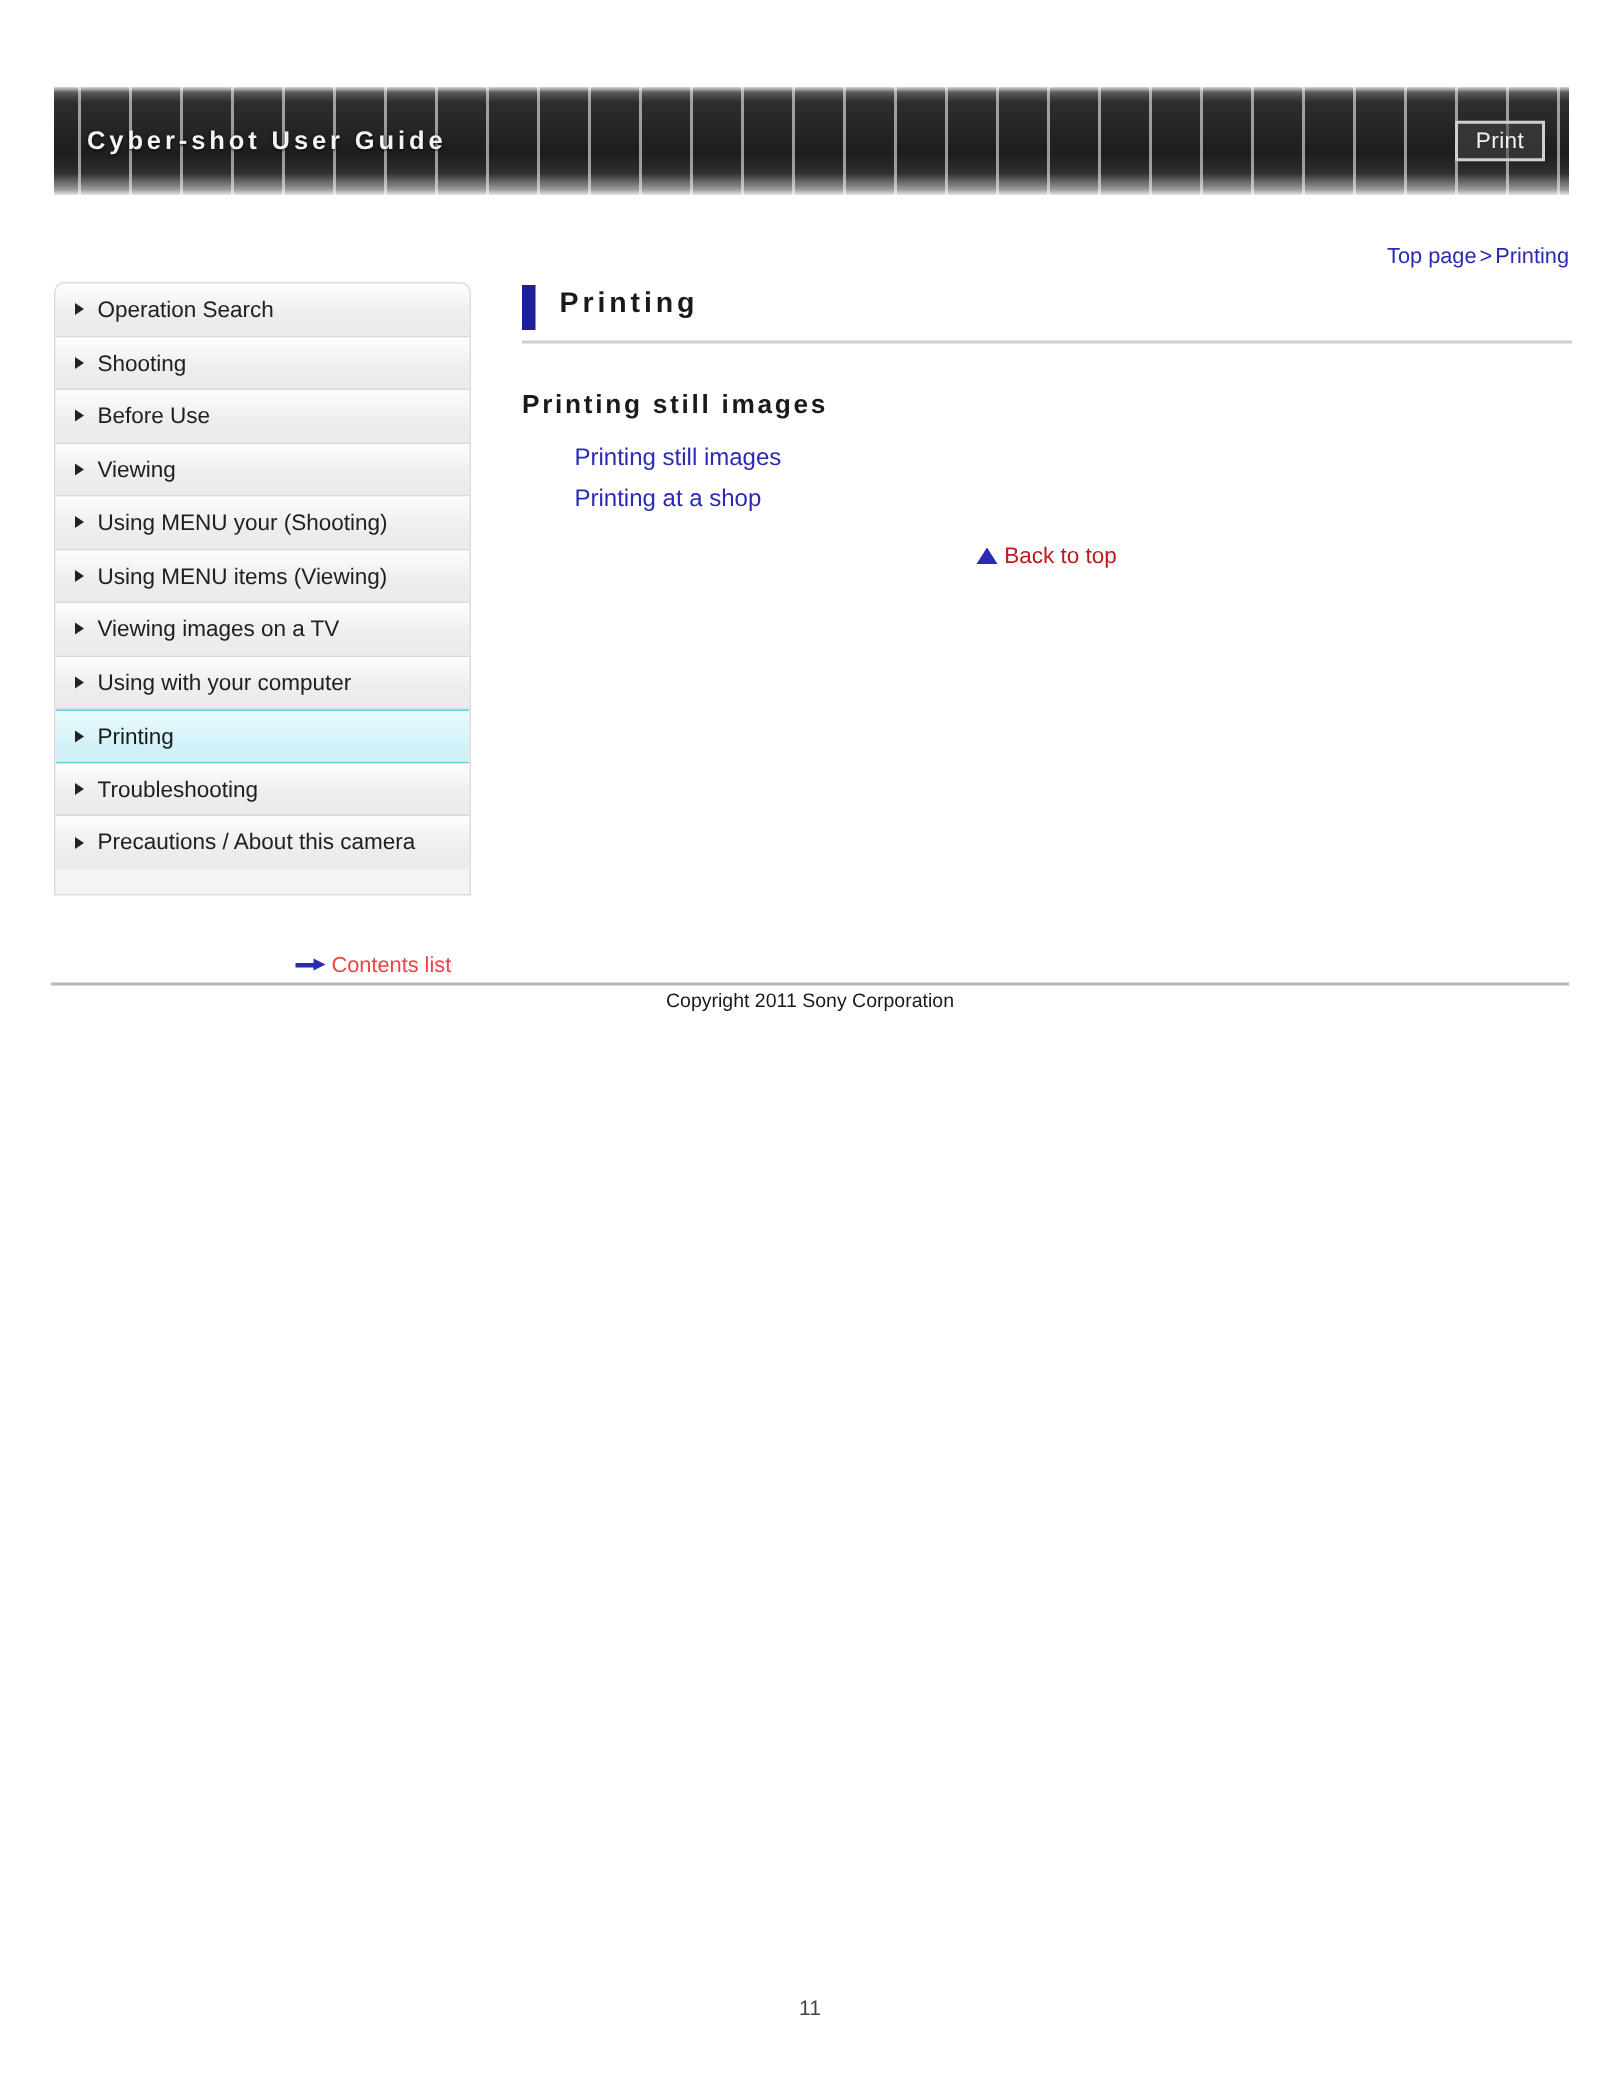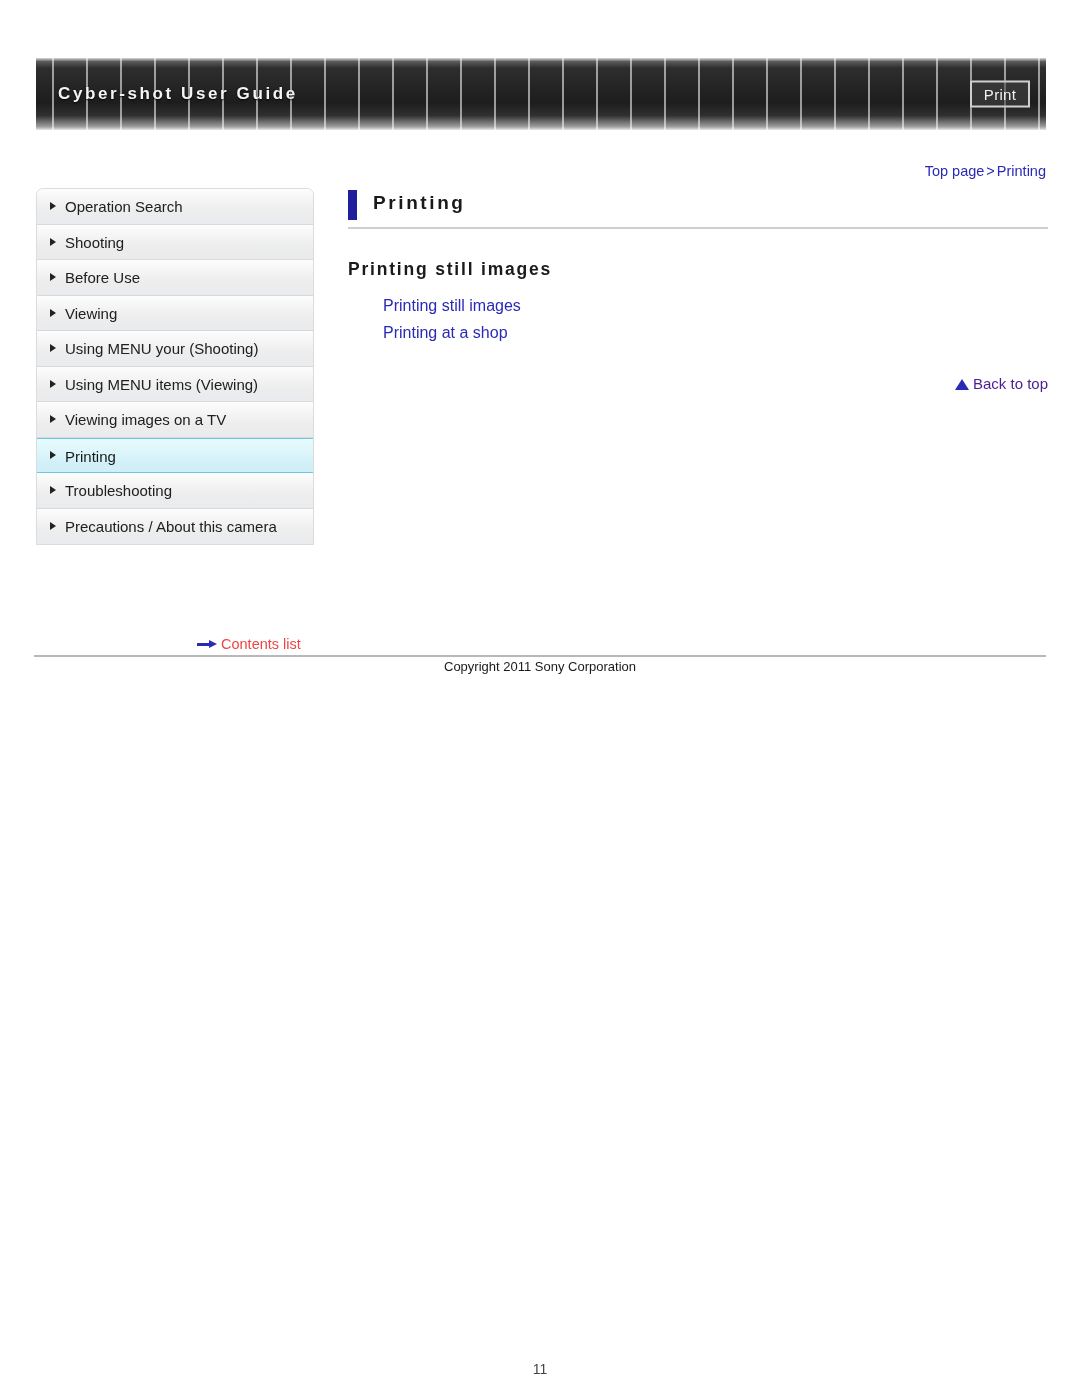--- a/index.html
+++ b/index.html
@@ -101,21 +101,21 @@
   .sidebar {
     position: absolute;
     left: 36px;
     top: 188px;
     width: 278px;
     border: 1px solid #dcdcdc;
     border-top-left-radius: 7px;
     border-top-right-radius: 7px;
     background: #f4f4f4;
     overflow: hidden;
-    padding-bottom: 0;
+    padding-bottom: 16px;
   }
   .nav-item {
     position: relative;
     height: 35.5px;
     line-height: 35.5px;
     padding-left: 28px;
     font-size: 15px;
     color: #202020;
     border-bottom: 1px solid #d9d9d9;
     background: linear-gradient(to bottom,
@@ -226,24 +226,24 @@
   }
   .link-list .doc-link {
     display: block;
     font-size: 16px;
     color: #2a2ab4;
     text-decoration: none;
     line-height: 27px;
     cursor: pointer;
   }
   .back-to-top {
-    margin-top: 29px;
-    text-align: right;
+    margin-top: 16px;
+    text-align: center;
     font-size: 15px;
-    color: #4c1d95;
+    color: #b91c1c;
     white-space: nowrap;
     cursor: pointer;
   }
   .back-to-top .tri-icon {
     display: inline-block;
     width: 0; height: 0;
     border-left: 7px solid transparent;
     border-right: 7px solid transparent;
     border-bottom: 11px solid #2a2ab4;
     vertical-align: -1px;
@@ -269,21 +269,20 @@
     color: #1a1a1a;
   }
   .page-number {
     position: absolute;
     left: 0;
     top: 1330px;
     width: 1080px;
     text-align: center;
     font-size: 14px;
     color: #444444;
-    margin-top: 31px;
   }
 </style>
 </head>
 <body>
 
 <div class="page">
 
   <div class="banner">
     <div class="banner-title">Cyber-shot User Guide</div>
     <div class="print-button">Print</div>
@@ -315,20 +314,24 @@
       <span>Using MENU your (Shooting)</span>
     </div>
     <div class="nav-item">
       <span class="bullet"></span>
       <span>Using MENU items (Viewing)</span>
     </div>
     <div class="nav-item">
       <span class="bullet"></span>
       <span>Viewing images on a TV</span>
     </div>
+    <div class="nav-item">
+      <span class="bullet"></span>
+      <span>Using with your computer</span>
+    </div>
     <div class="nav-item active">
       <span class="bullet"></span>
       <span>Printing</span>
     </div>
     <div class="nav-item">
       <span class="bullet"></span>
       <span>Troubleshooting</span>
     </div>
     <div class="nav-item">
       <span class="bullet"></span>

